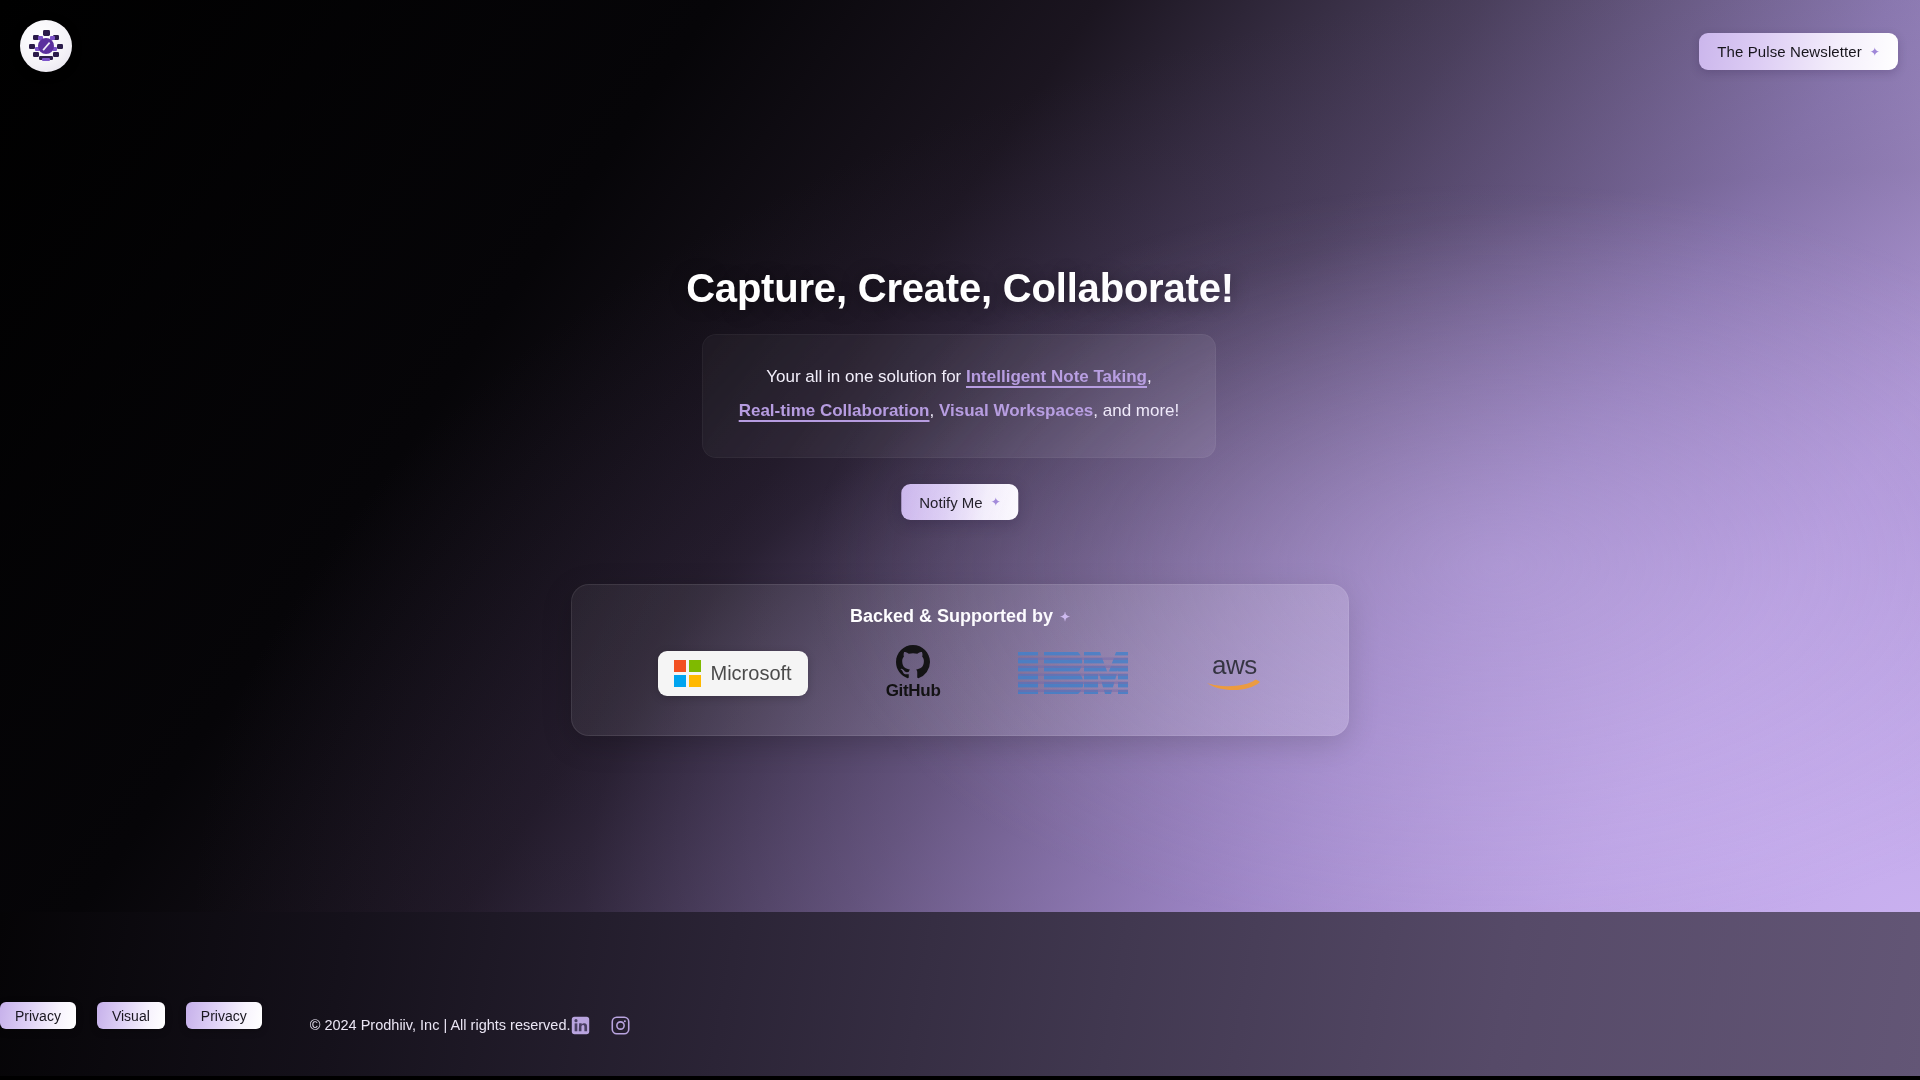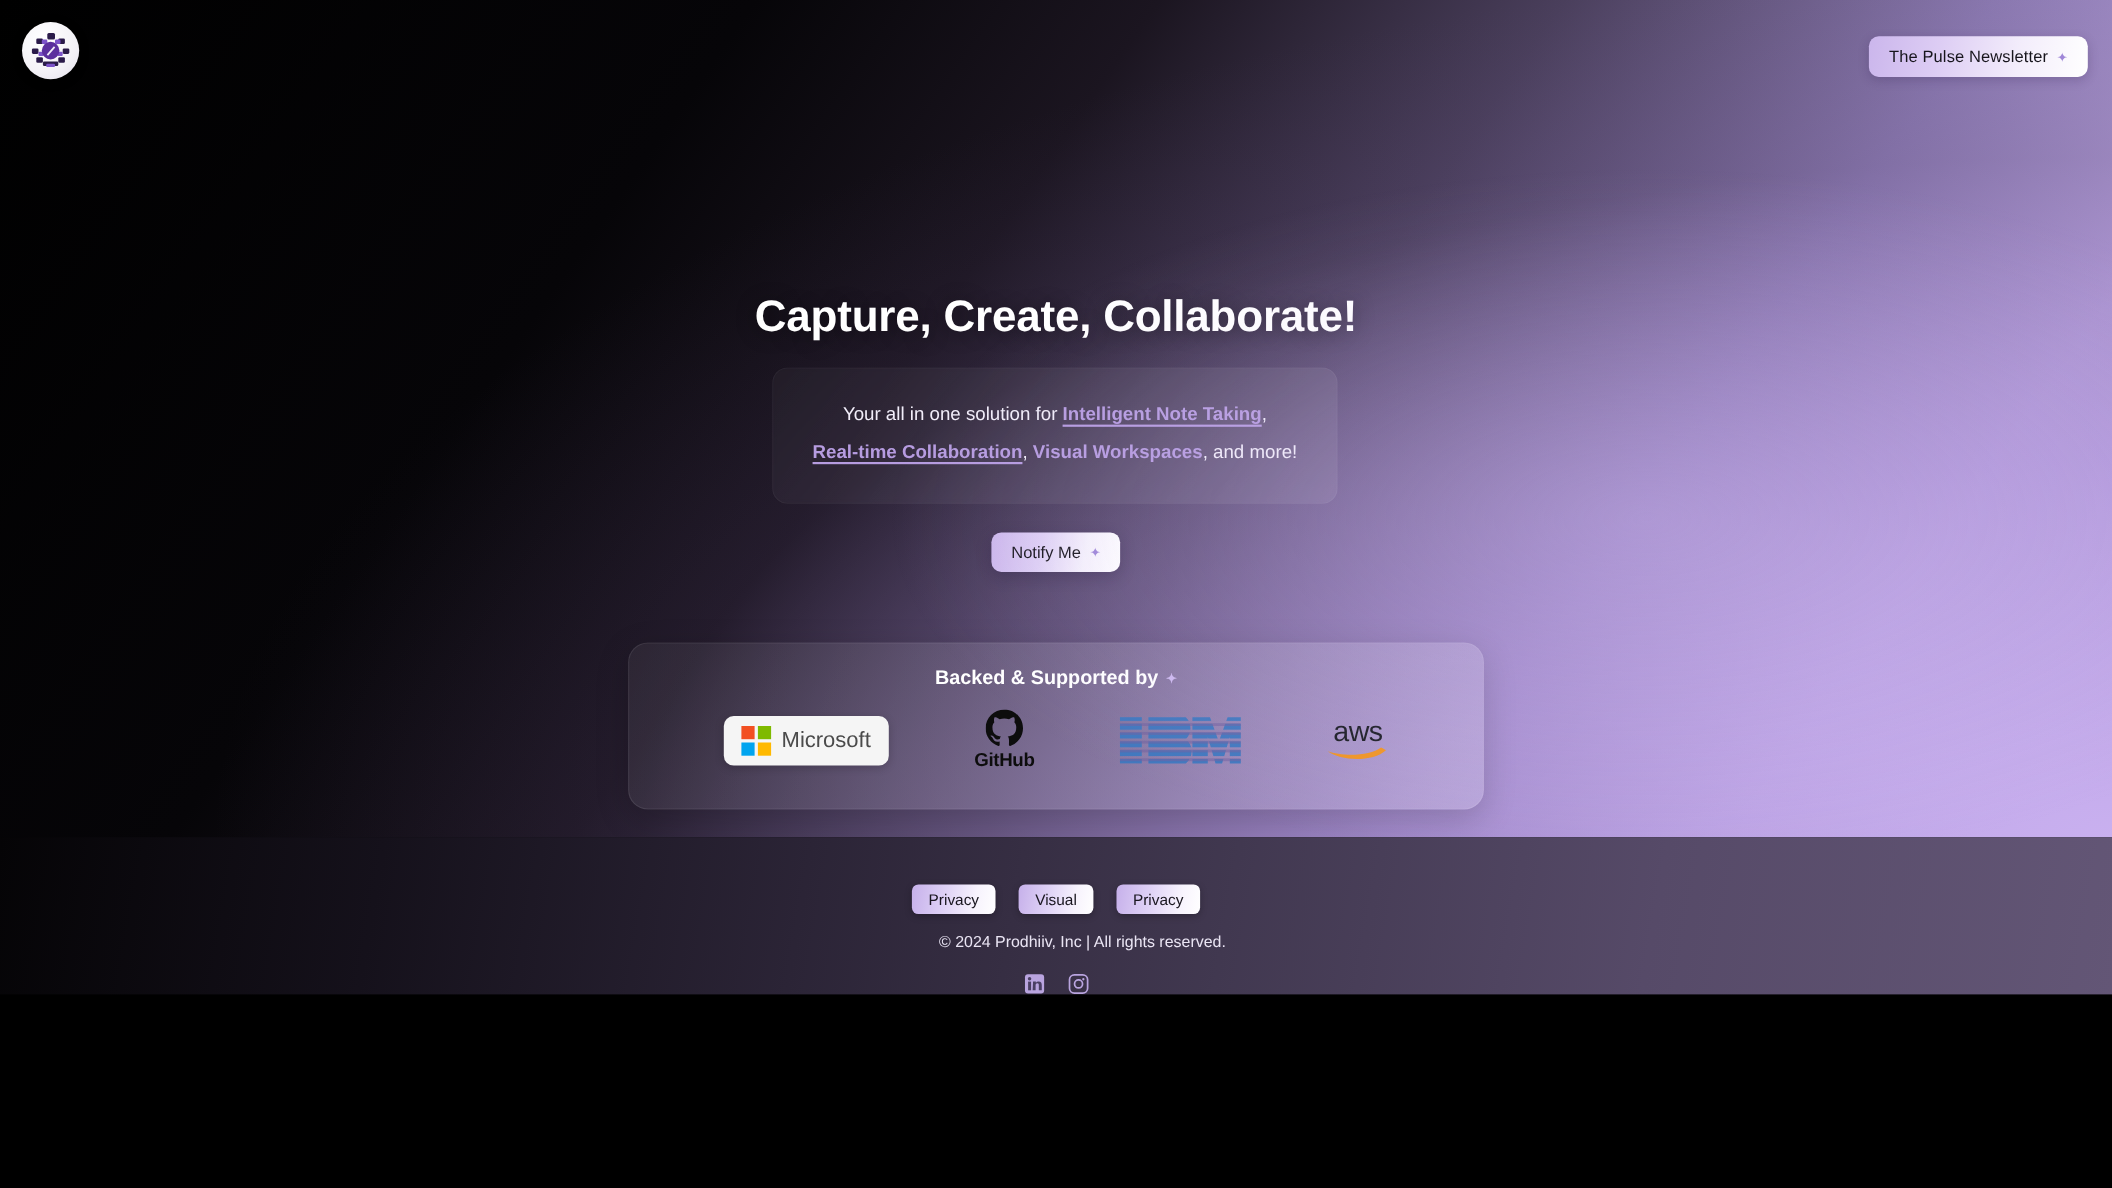--- a/index.html
+++ b/index.html
@@ -4,21 +4,21 @@
 <style>
   * { margin:0; padding:0; box-sizing:border-box; }
   html, body {
     width:1920px; height:1080px;
     overflow:hidden;
     font-family:"Liberation Sans", sans-serif;
     background:#000;
   }
   #page {
     position:relative;
-    width:1920px; height:904px;
+    width:1920px; height:1076px;
     display:flex; flex-direction:column;
   }
 
   
   .hero {
     position:relative;
     height:912px;
     background:
       radial-gradient(120% 140% at 100% 100%, rgba(201,176,240,0.95) 0%, rgba(170,142,214,0.55) 32%, rgba(80,62,105,0.18) 58%, rgba(0,0,0,0) 75%),
       linear-gradient(125deg, #000000 0%, #060508 28%, #1b1520 43%, #4a3f5c 58%, #8c7ab2 74%, #b7a1dc 86%, #c5b0e8 100%);
@@ -129,21 +129,21 @@
   .gh-text{ font-size:17px; font-weight:bold; color:#0d0d0d; letter-spacing:-0.3px; }
 
   .aws{ display:flex; flex-direction:column; align-items:center; }
   .aws-text{ font-size:26px; color:#16191f; letter-spacing:-0.5px; line-height:1; }
 
   
   .footer{
     position:relative;
     flex:1;
     background:linear-gradient(100deg, #050406 0%, #15111b 18%, #2b2436 38%, #413850 58%, #564a68 78%, #635676 100%);
-    display:flex; flex-direction:column; align-items:center;
+    display:flex; align-items:center;
     padding-top:43px;
   }
   .footer-links{ display:flex; gap:21px; }
   .footer-btn{
     height:27px; padding:0 15px;
     display:flex; align-items:center;
     border:none; border-radius:6px;
     background:linear-gradient(100deg,#c6b0ea 0%,#dfd2f6 40%,#f7f3fd 75%,#ffffff 100%);
     color:#19161f; font-size:14px; cursor:pointer;
     box-shadow:0 2px 7px rgba(0,0,0,0.25);

